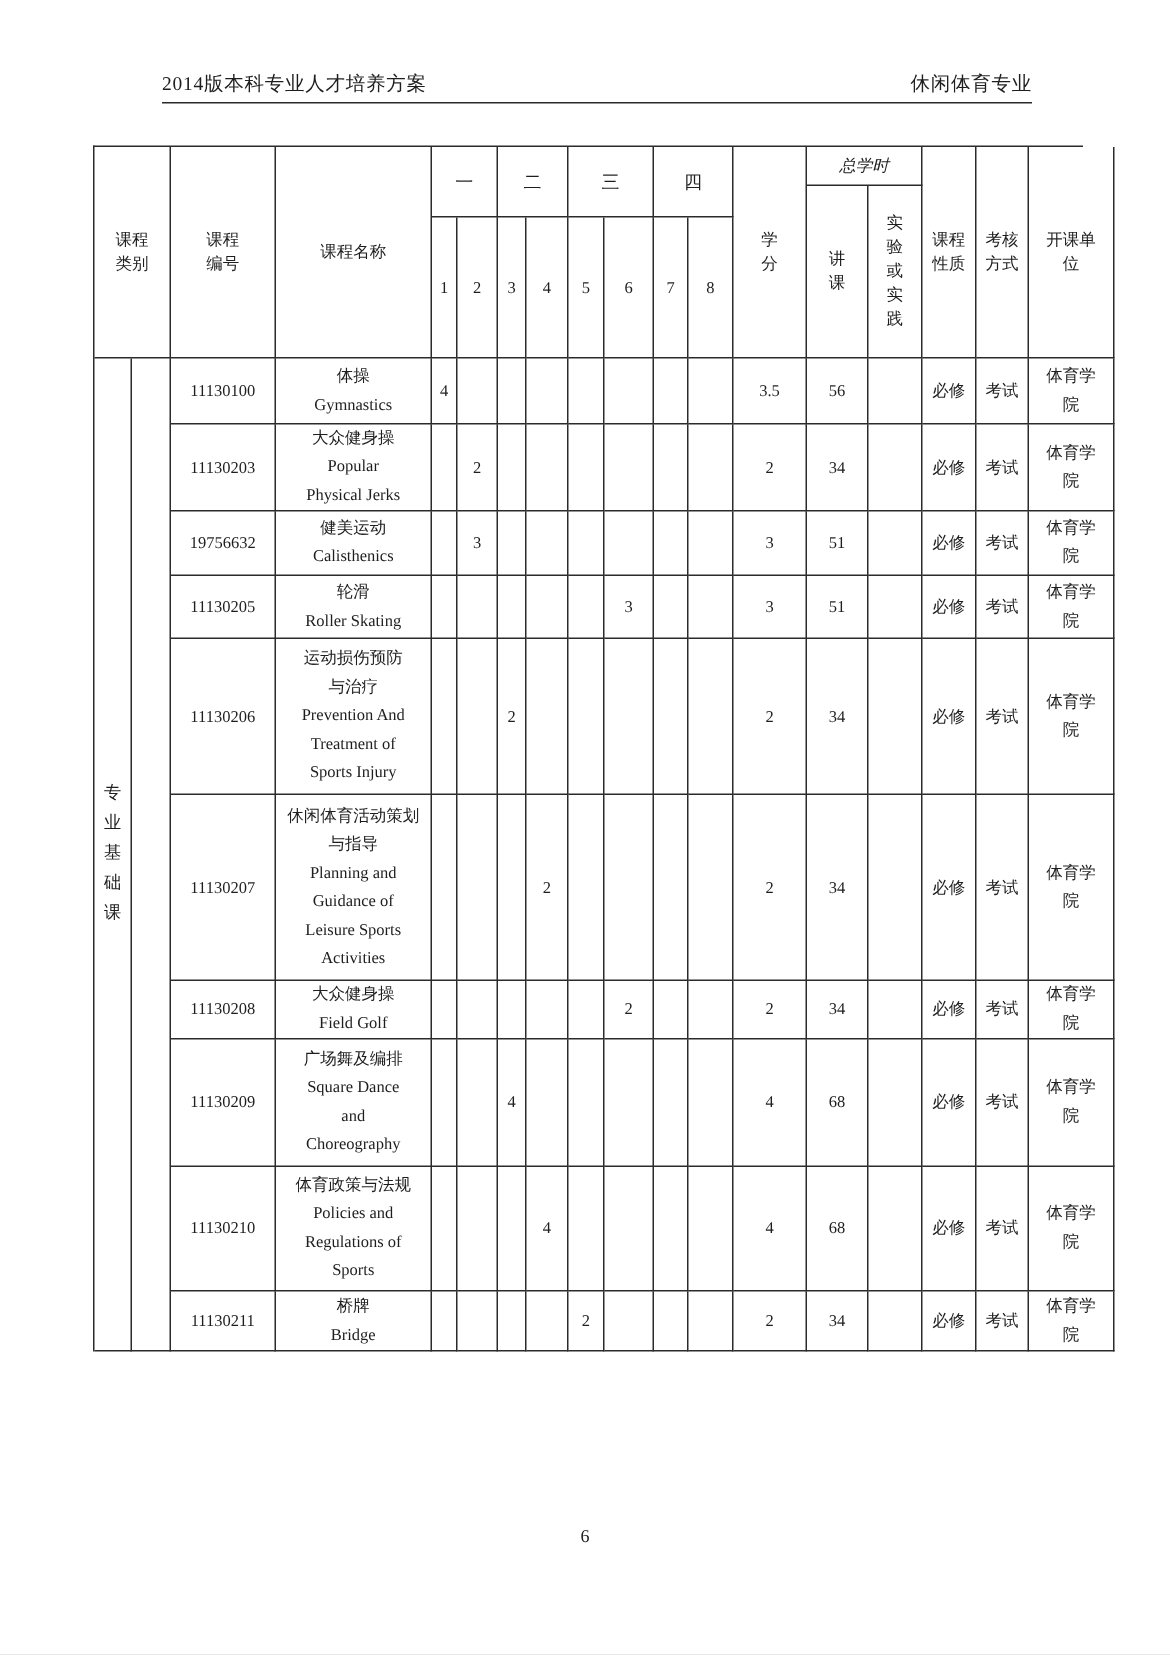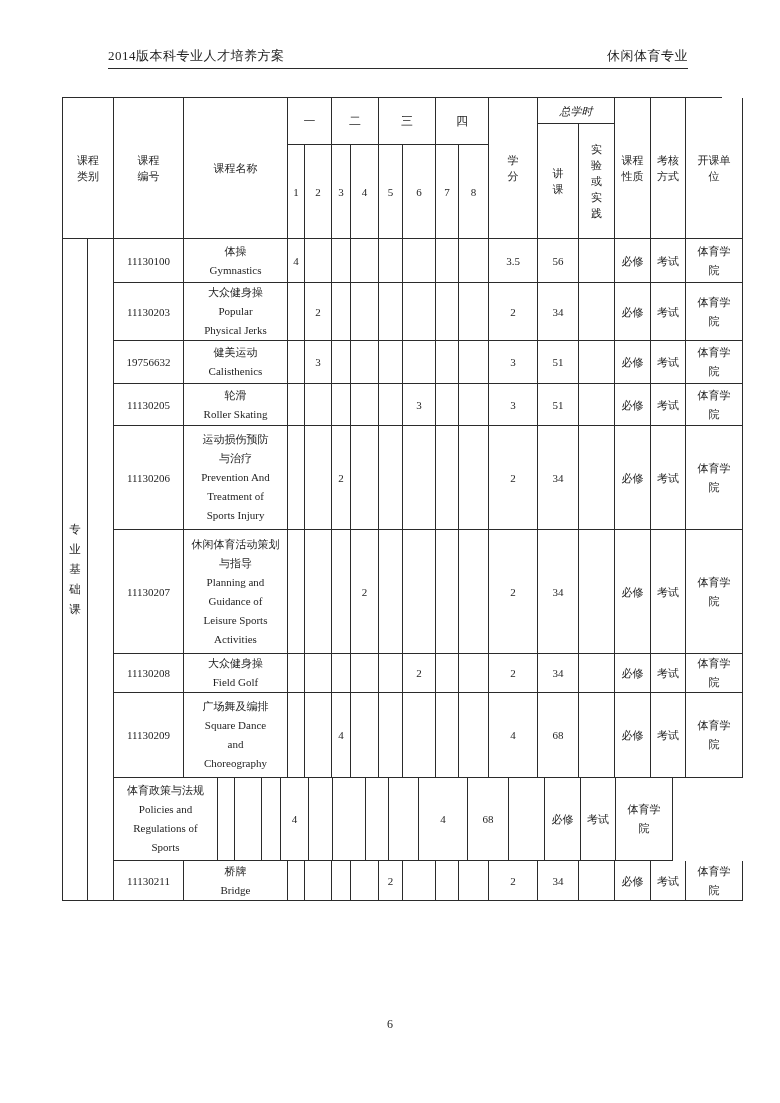--- a/index.html
+++ b/index.html
@@ -320,20 +320,21 @@
     <div class="c w-s8"></div>
     <div class="c w-credit">4</div>
     <div class="c w-lecture">68</div>
     <div class="c w-practice"></div>
     <div class="c w-nature">必修</div>
     <div class="c w-method">考试</div>
     <div class="c w-unit unit-cell">体育学院</div>
   </div>
 
   <div class="trow">
+    <div class="c w-code">11130210</div>
     <div class="c w-name name-cell">
       <div>体育政策与法规</div>
       <div>Policies and
 Regulations of
 Sports</div>
     </div>
     <div class="c w-s1"></div>
     <div class="c w-s2"></div>
     <div class="c w-s3"></div>
     <div class="c w-s4">4</div>

